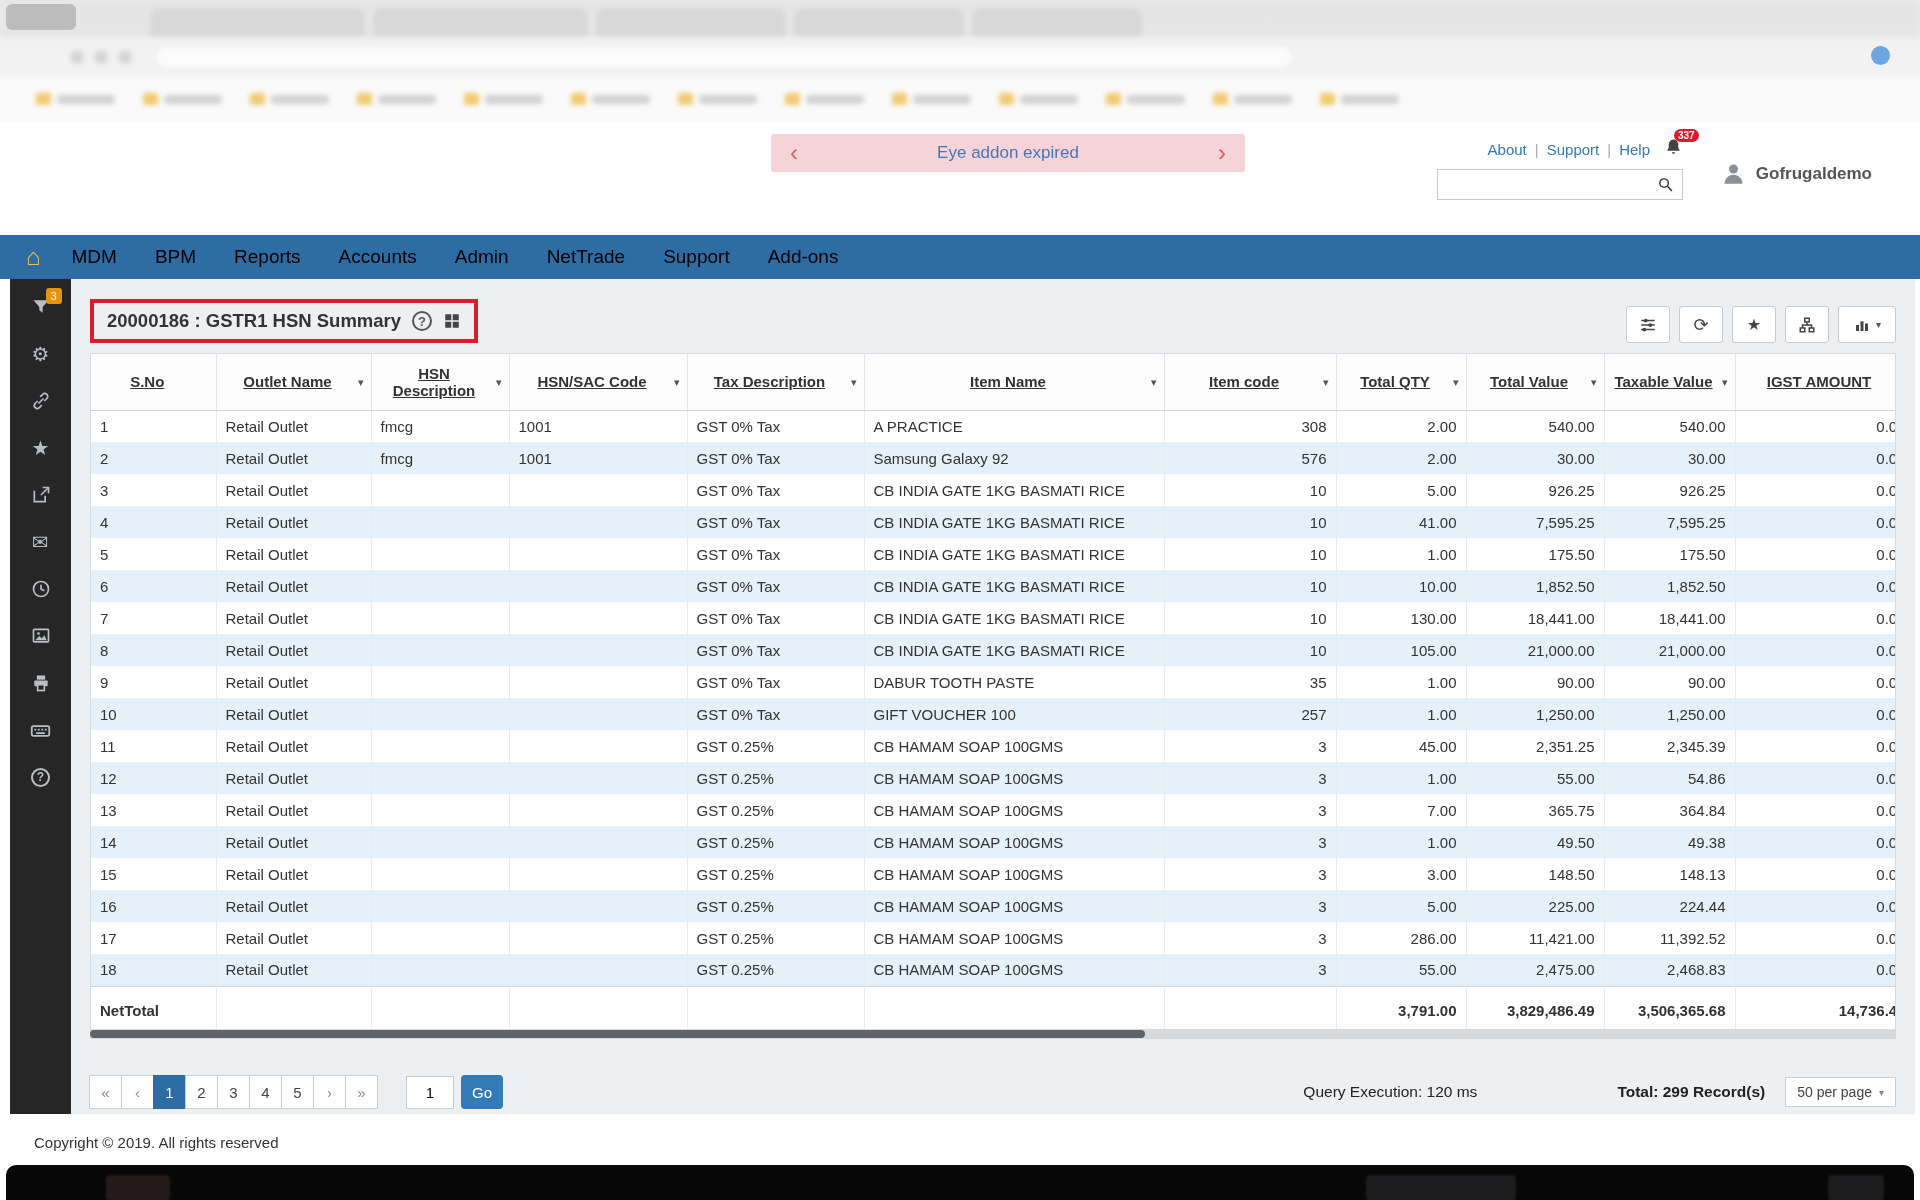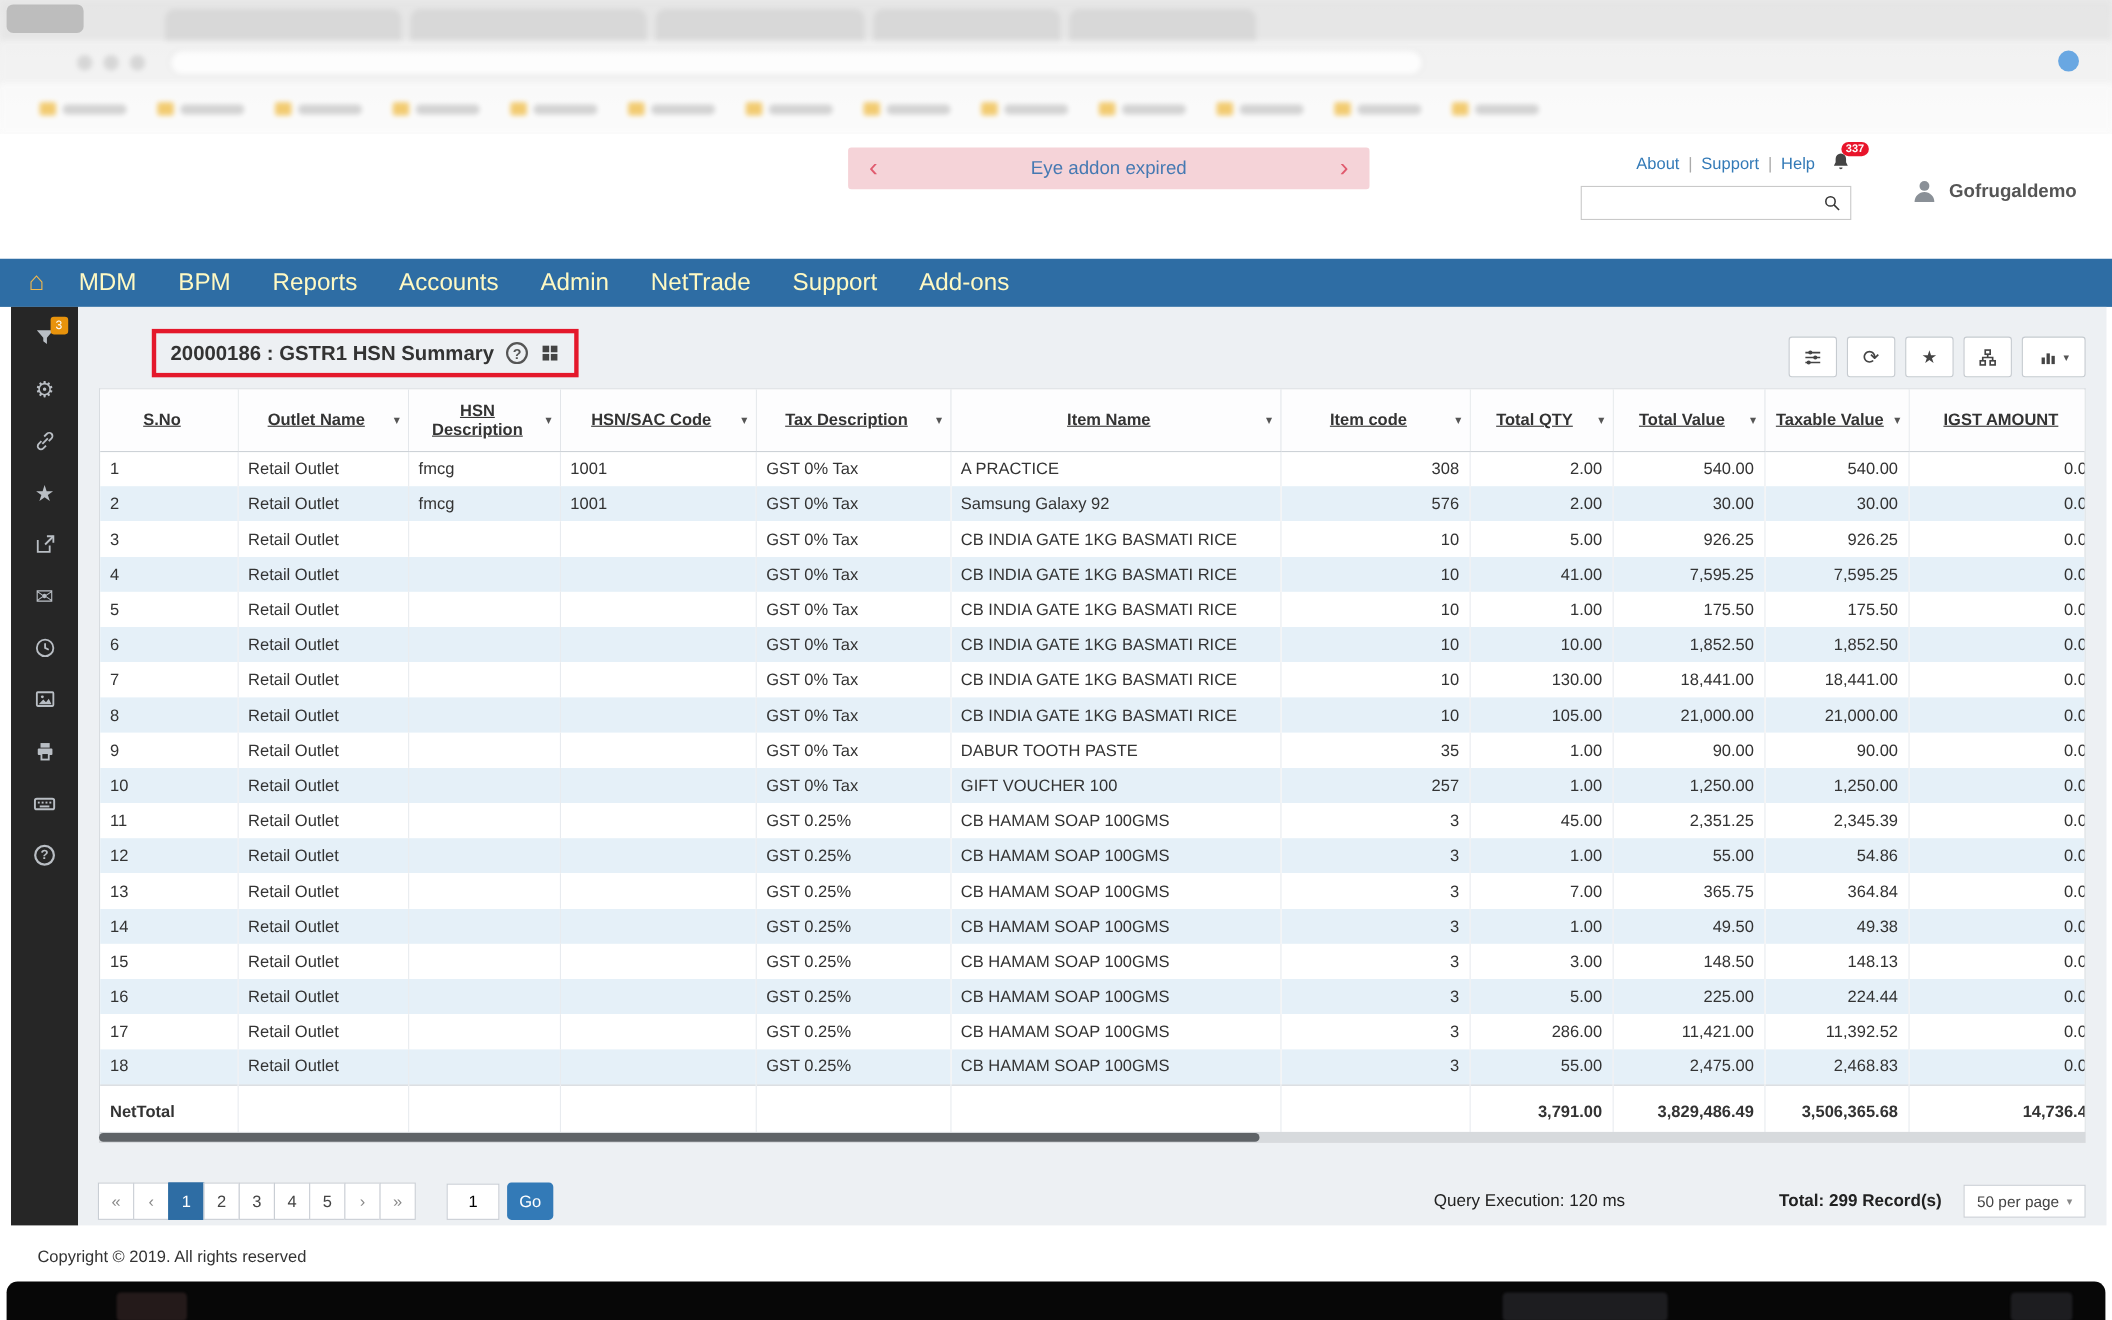--- a/index.html
+++ b/index.html
@@ -40,39 +40,39 @@
 
   .header-links { position:absolute; right:237px; top:16px; display:flex; align-items:center; gap:8px; font-size:15px; }
   .header-links a { color:#337ab7; text-decoration:none; }
   .link-sep { color:#aaa; }
   .bell-wrap { position:relative; margin-left:6px; }
   .bell-badge { position:absolute; top:-9px; left:10px; background:#e8152b; color:#fff; font-size:10px; font-weight:bold;
                 padding:1px 4px; border-radius:8px; }
   .search-box { position:absolute; right:237px; top:47px; width:246px; height:31px; border:1px solid #c9c9c9; background:#fff; display:flex; align-items:center; }
   .search-box input { flex:1; border:0; outline:0; font-size:14px; padding:0 8px; min-width:0; background:transparent; }
   .search-btn { width:34px; height:100%; display:flex; align-items:center; justify-content:center; background:transparent; border:0; cursor:pointer; }
-  .user { position:absolute; right:32px; top:38px; display:flex; align-items:center; gap:9px; }
+  .user { position:absolute; right:48px; top:38px; display:flex; align-items:center; gap:9px; }
   .user-name { font-size:17px; font-weight:bold; color:#555; }
 
   
   .main-nav { height:44px; background:#2e6da4; display:flex; align-items:center; padding-left:22px; }
   .home { color:#f3b94d; font-size:24px; margin:0 12px 0 4px; line-height:44px; cursor:pointer; }
-  .nav-item { color:#fef9c3; font-size:22px; padding:0 19px; line-height:44px; cursor:pointer; text-decoration:none; }
+  .nav-item { color:#000000; font-size:19px; padding:0 19px; line-height:44px; cursor:pointer; text-decoration:none; }
 
   
   .app-body { display:flex; height:835px; margin:0 5px 0 10px; }
   .sidebar { width:61px; background:#262626; display:flex; flex-direction:column; align-items:center; padding-top:16px; gap:23px; flex:0 0 auto; }
   .sb-icon { width:24px; height:24px; color:#b9bec4; display:flex; align-items:center; justify-content:center; font-size:20px; position:relative; cursor:pointer; }
   .sb-badge { position:absolute; top:-7px; right:-9px; background:#e8930c; color:#fff; font-size:11px; width:16px; height:16px;
               border-radius:3px; display:flex; align-items:center; justify-content:center; }
   .circle-q { width:19px; height:19px; border:2px solid #b9bec4; border-radius:50%; font-size:12px; font-weight:bold; display:flex; align-items:center; justify-content:center; }
 
   .content { flex:1; background:#edf0f3; padding:20px 19px 0; overflow:hidden; }
   .content-top { display:flex; justify-content:space-between; align-items:flex-start; margin-bottom:10px; }
-  .title-box { border:4px solid #e4182b; display:flex; align-items:center; gap:11px; padding:7px 13px;margin-left:48px; }
+  .title-box { border:4px solid #e4182b; display:flex; align-items:center; gap:11px; padding:7px 13px; }
   .page-title { font-size:18.5px; font-weight:bold; color:#333; }
   .help-circle { width:20px; height:20px; border:2px solid #555; border-radius:50%; font-size:13px; font-weight:bold; color:#555;
                  display:flex; align-items:center; justify-content:center; cursor:pointer; }
   .toolbar { display:flex; gap:9px; margin-top:7px; }
   .tb-btn { min-width:44px; height:37px; background:#fff; border:1px solid #c6cbd0; border-radius:3px; display:flex;
             align-items:center; justify-content:center; gap:5px; color:#444; font-size:18px; cursor:pointer; }
 
   
   .table-wrap { width:1806px; overflow:hidden; background:#fff; border:1px solid #d8dce0; border-bottom:0; }
   table { border-collapse:collapse; table-layout:fixed; width:1824px; font-size:15px; color:#333; }

